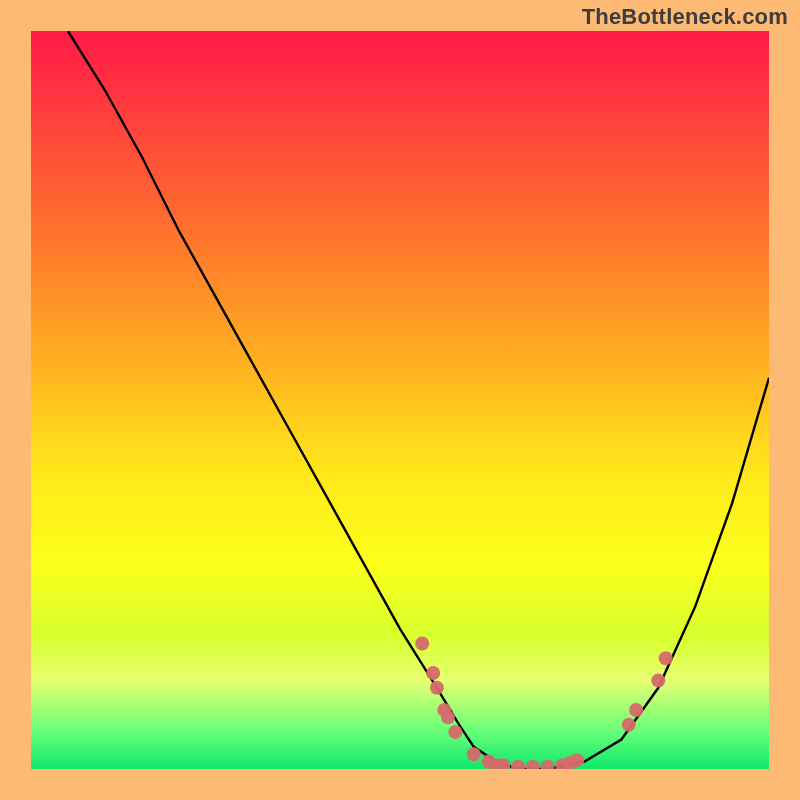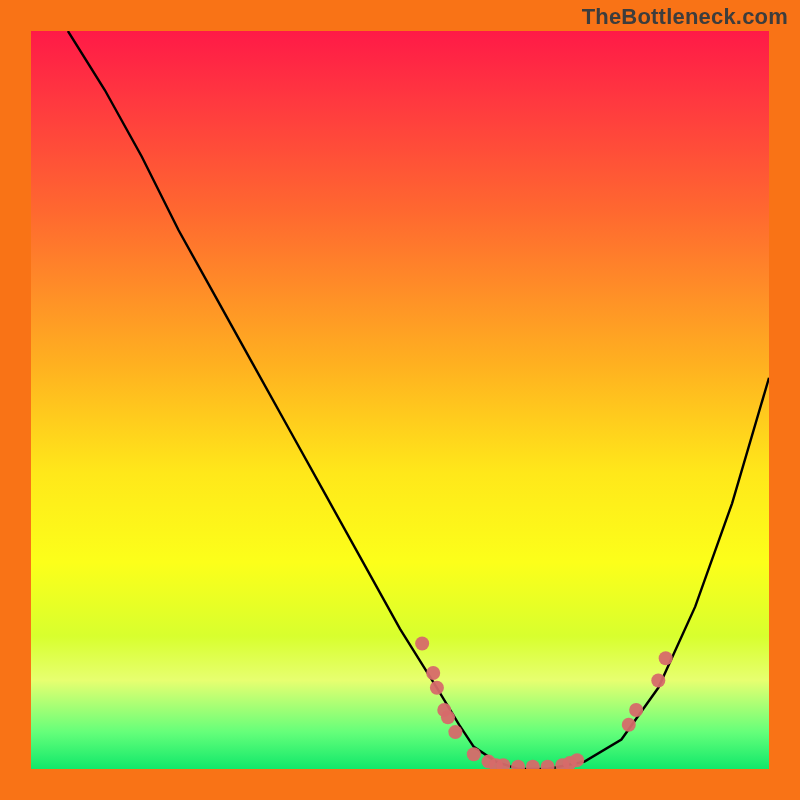--- a/index.html
+++ b/index.html
@@ -1,17 +1,17 @@
 <!DOCTYPE html>
 <html><head>
 <meta charset="utf-8">
 <style>
   * { margin: 0; padding: 0; box-sizing: border-box; }
   html, body { width: 800px; height: 800px; background: #000; overflow: hidden; font-family: Arial, sans-serif; }
-  .stage { position: relative; width: 800px; height: 800px; background: #f97316; }
+  .stage { position: relative; width: 800px; height: 800px; background: #fdba74; }
   .plot-area {
     position: absolute;
     left: 31px;
     top: 31px;
     width: 738px;
     height: 738px;
     background: linear-gradient(to bottom,
       #ff1a47 0%,
       #ff3a3f 10%,
       #ff6a2f 25%,

